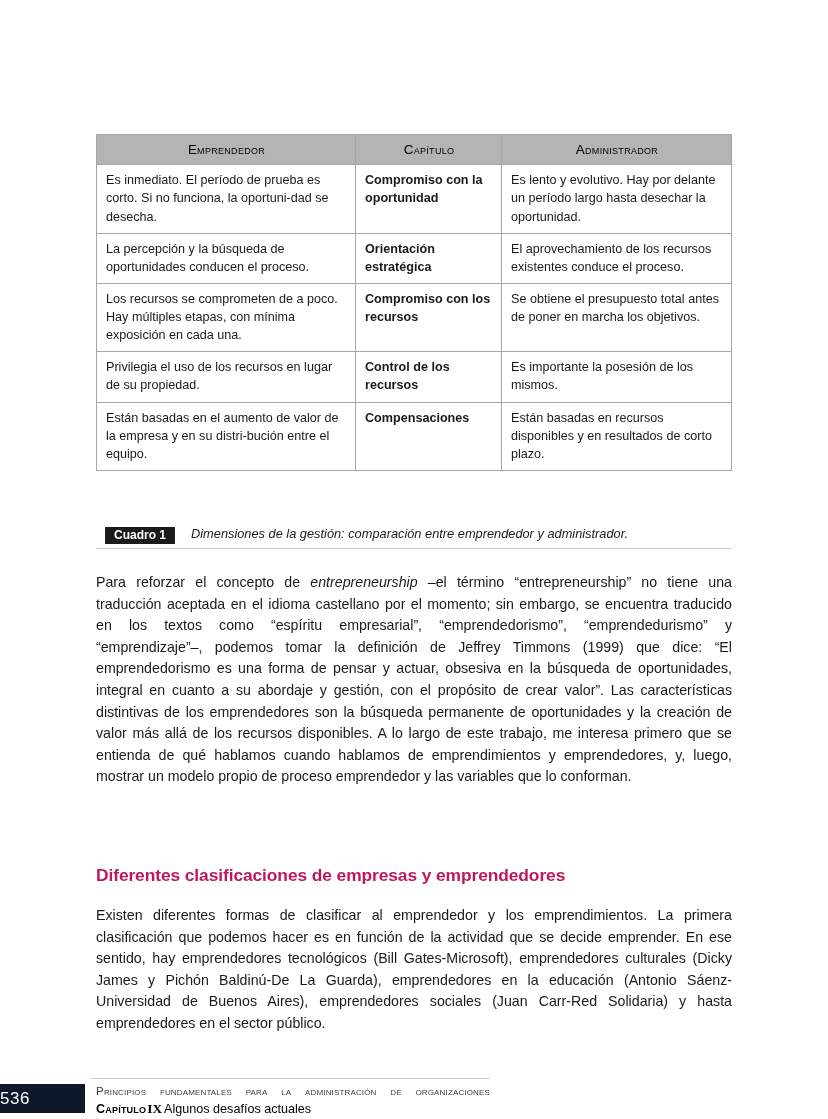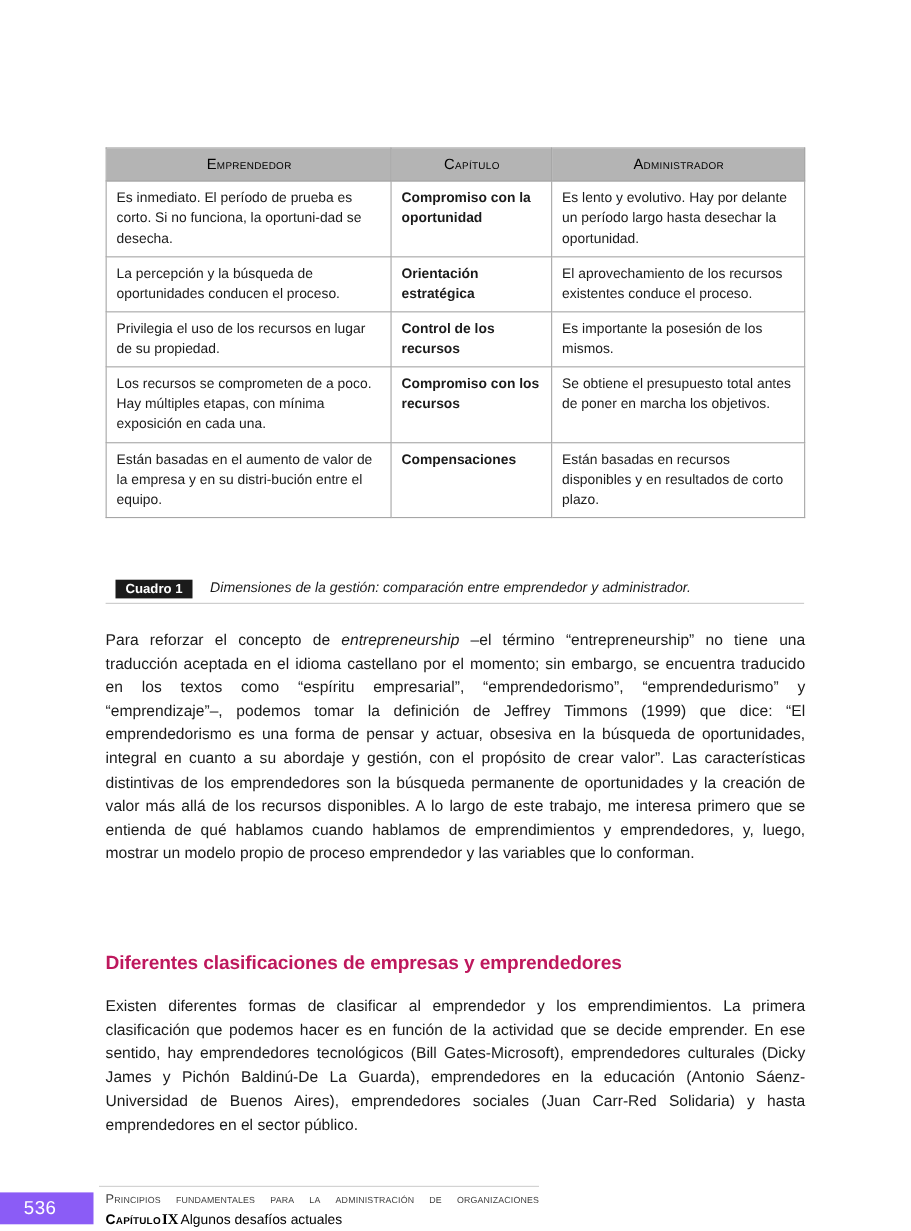--- a/index.html
+++ b/index.html
@@ -142,25 +142,25 @@
     width: 400px;
     height: 1px;
     background: #cfcfcf;
   }
   .folio-box {
     position: absolute;
     left: 0;
     top: 1045px;
     width: 85px;
     height: 29px;
-    background: #8b5cf6;
+    background: #0f172a;
     color: #ffffff;
     font-size: 17px;
     line-height: 29px;
-    text-align: center;
+    text-align: left;
     padding-right: 12px;
     box-sizing: border-box;
     letter-spacing: 0.5px;
   }
   .footer-text {
     position: absolute;
     left: 96px;
     top: 1044px;
     width: 394px;
   }
@@ -218,28 +218,28 @@
           <td>Es inmediato. El período de prueba es corto. Si no funciona, la oportuni-dad se desecha.</td>
           <td class="dim">Compromiso con la oportunidad</td>
           <td>Es lento y evolutivo. Hay por delante un período largo hasta desechar la oportunidad.</td>
         </tr>
         <tr>
           <td>La percepción y la búsqueda de oportunidades conducen el proceso.</td>
           <td class="dim">Orientación estratégica</td>
           <td>El aprovechamiento de los recursos existentes conduce el proceso.</td>
         </tr>
         <tr>
+          <td>Los recursos se comprometen de a poco. Hay múltiples etapas, con mínima exposición en cada una.</td>
+          <td class="dim">Compromiso con los recursos</td>
+          <td>Se obtiene el presupuesto total antes de poner en marcha los objetivos.</td>
+        </tr>
+        <tr>
           <td>Privilegia el uso de los recursos en lugar de su propiedad.</td>
           <td class="dim">Control de los recursos</td>
           <td>Es importante la posesión de los mismos.</td>
-        </tr>
-        <tr>
-          <td>Los recursos se comprometen de a poco. Hay múltiples etapas, con mínima exposición en cada una.</td>
-          <td class="dim">Compromiso con los recursos</td>
-          <td>Se obtiene el presupuesto total antes de poner en marcha los objetivos.</td>
         </tr>
         <tr>
           <td>Están basadas en el aumento de valor de la empresa y en su distri-bución entre el equipo.</td>
           <td class="dim">Compensaciones</td>
           <td>Están basadas en recursos disponibles y en resultados de corto plazo.</td>
         </tr>
       </tbody>
     </table>
   </div>
 

